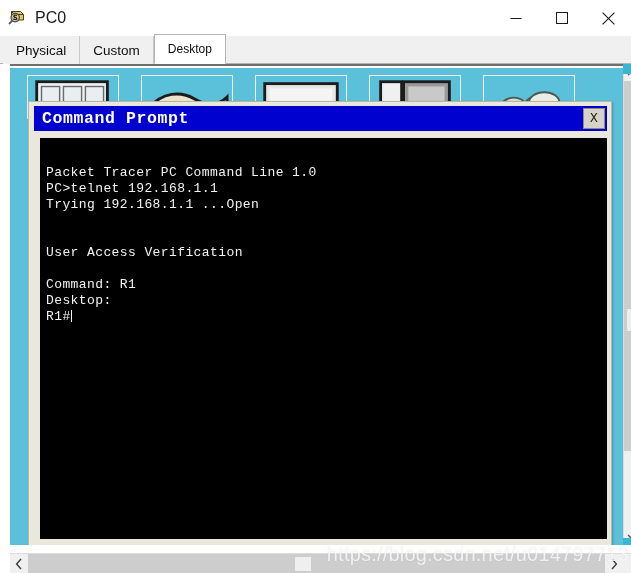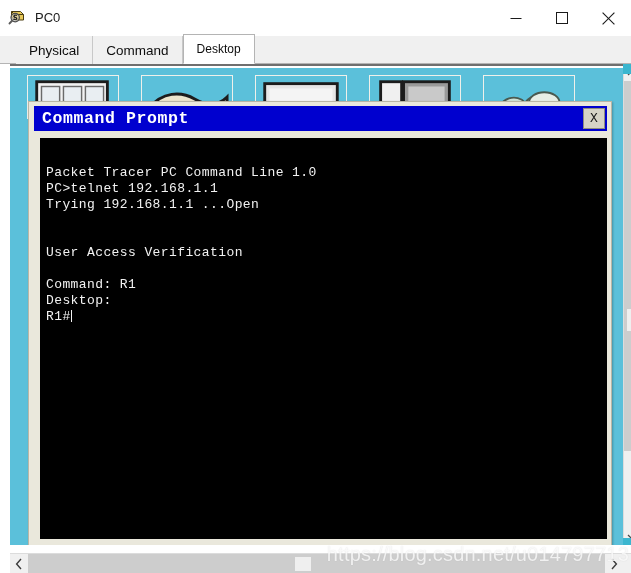--- a/index.html
+++ b/index.html
@@ -40,21 +40,21 @@
     align-items: center;
     height: 24px;
   }
   .app-icon {
     position: relative;
     width: 20px; height: 20px;
     margin-right: 8px;
     flex: none;
   }
   .app-title {
-    font-size: 13px;
+    font-size: 16px;
     color: #1b1b1b;
     font-family: "Liberation Sans", sans-serif;
     line-height: 20px;
     white-space: nowrap;
   }
   .win-controls {
     position: absolute;
     right: 0; top: 0;
     height: 36px;
     display: flex;
@@ -73,21 +73,21 @@
     position: absolute;
     left: 0; top: 36px;
     width: 631px;
     height: 28px;
     background: #f0f0f0;
     border-bottom: 1px solid #b4b4b4;
     box-sizing: border-box;
   }
   .tabs {
     position: absolute;
-    left: 16px; top: 0;
+    left: 3px; top: 0;
     display: flex;
     height: 28px;
     align-items: stretch;
   }
   .tab {
     position: relative;
     padding: 0 13px;
     display: flex;
     align-items: center;
     font-size: 13.5px;
@@ -424,21 +424,21 @@
       </div>
     </div>
   </div>
 
   <div class="tabstrip">
     <div class="tabs">
       <div class="tab">
         <span>Physical</span>
       </div>
       <div class="tab">
-        <span>Command</span>
+        <span>Custom</span>
       </div>
       <div class="tab active">
         <span>Desktop</span>
       </div>
       <div class="tab-rest"></div>
     </div>
   </div>
 
   <div class="content">
 

